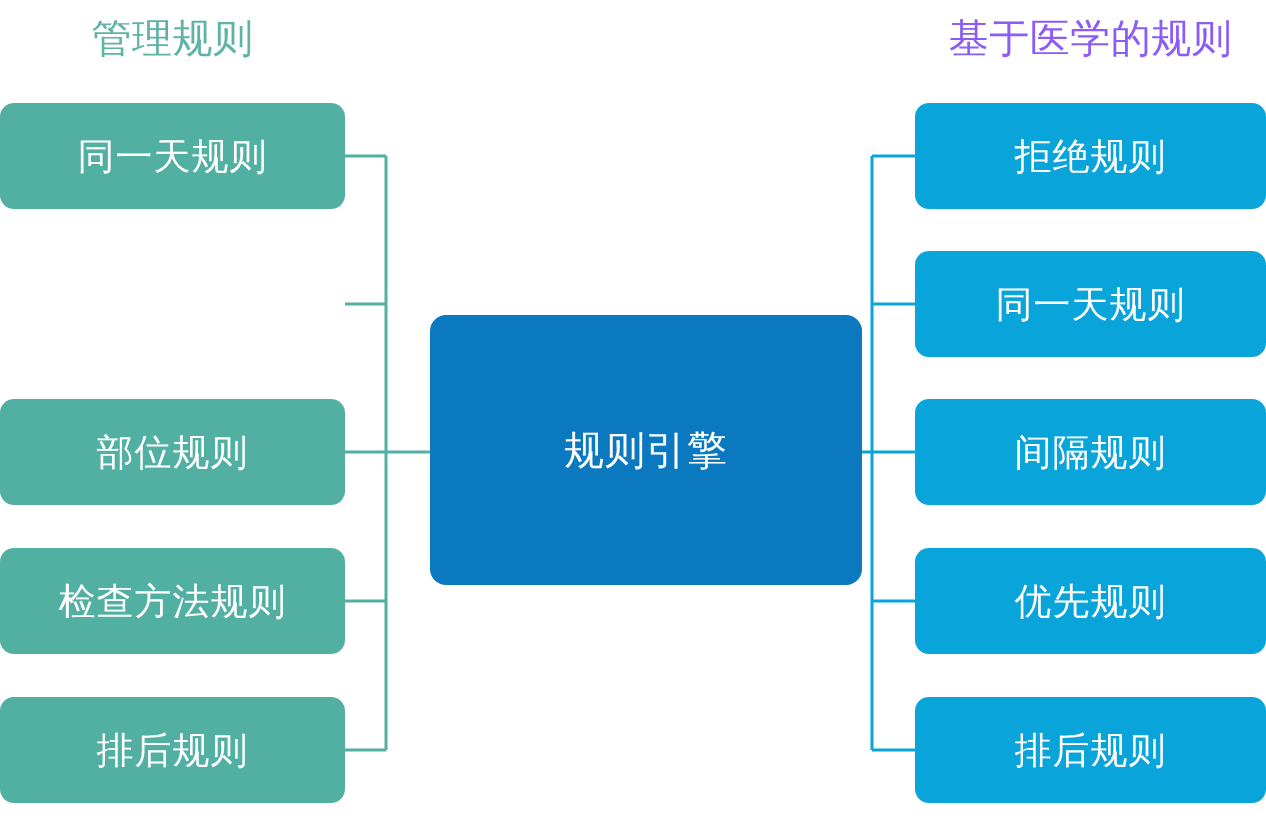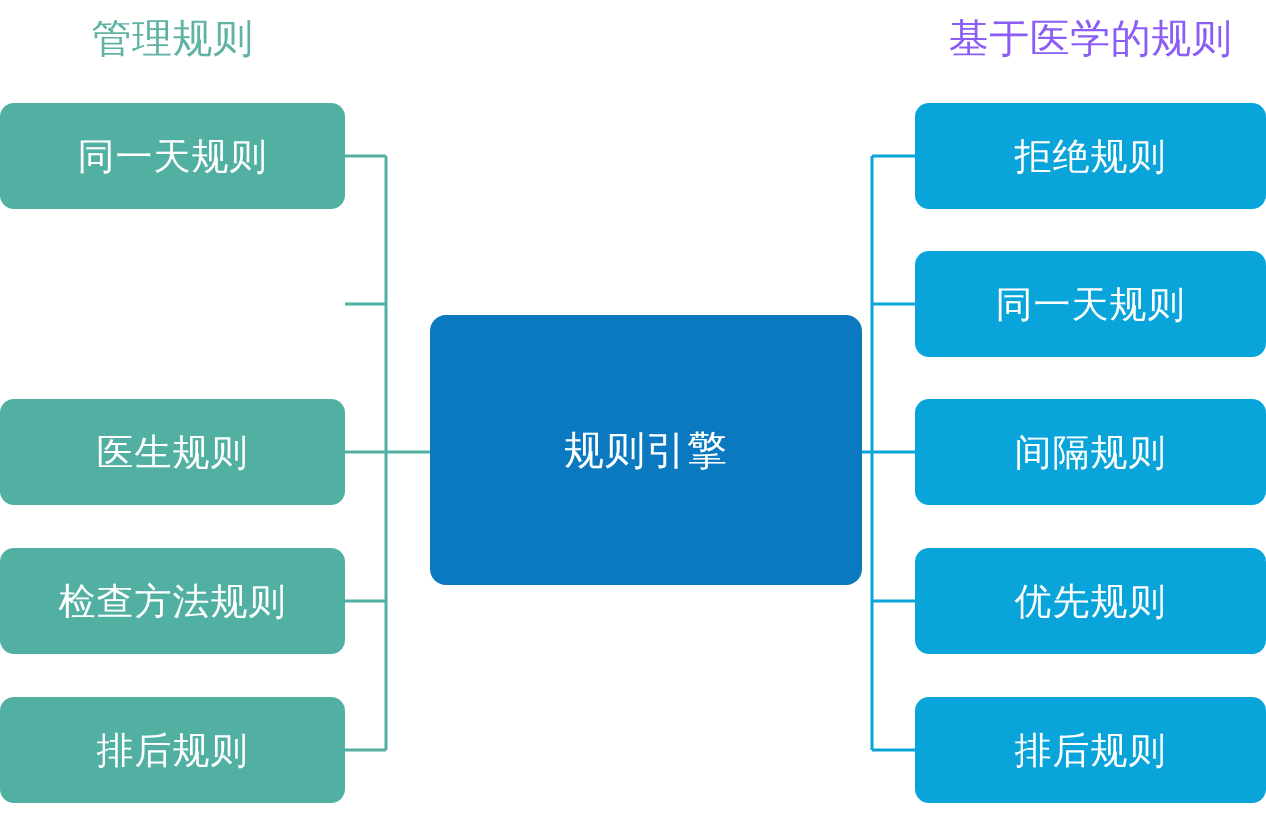--- a/index.html
+++ b/index.html
@@ -118,21 +118,21 @@
     </g>
   </svg>
 
   <div class="col-header" id="header-left">管理规则</div>
   <div class="col-header" id="header-right">基于医学的规则</div>
 
   <div class="node left" style="top:103px">
     <span>同一天规则</span>
   </div>
   <div class="node left" style="top:399px">
-    <span>医生规则</span>
+    <span>部位规则</span>
   </div>
   <div class="node left" style="top:548px">
     <span>检查方法规则</span>
   </div>
   <div class="node left" style="top:697px">
     <span>排后规则</span>
   </div>
 
   <div class="node right" style="top:103px">
     <span>拒绝规则</span>

